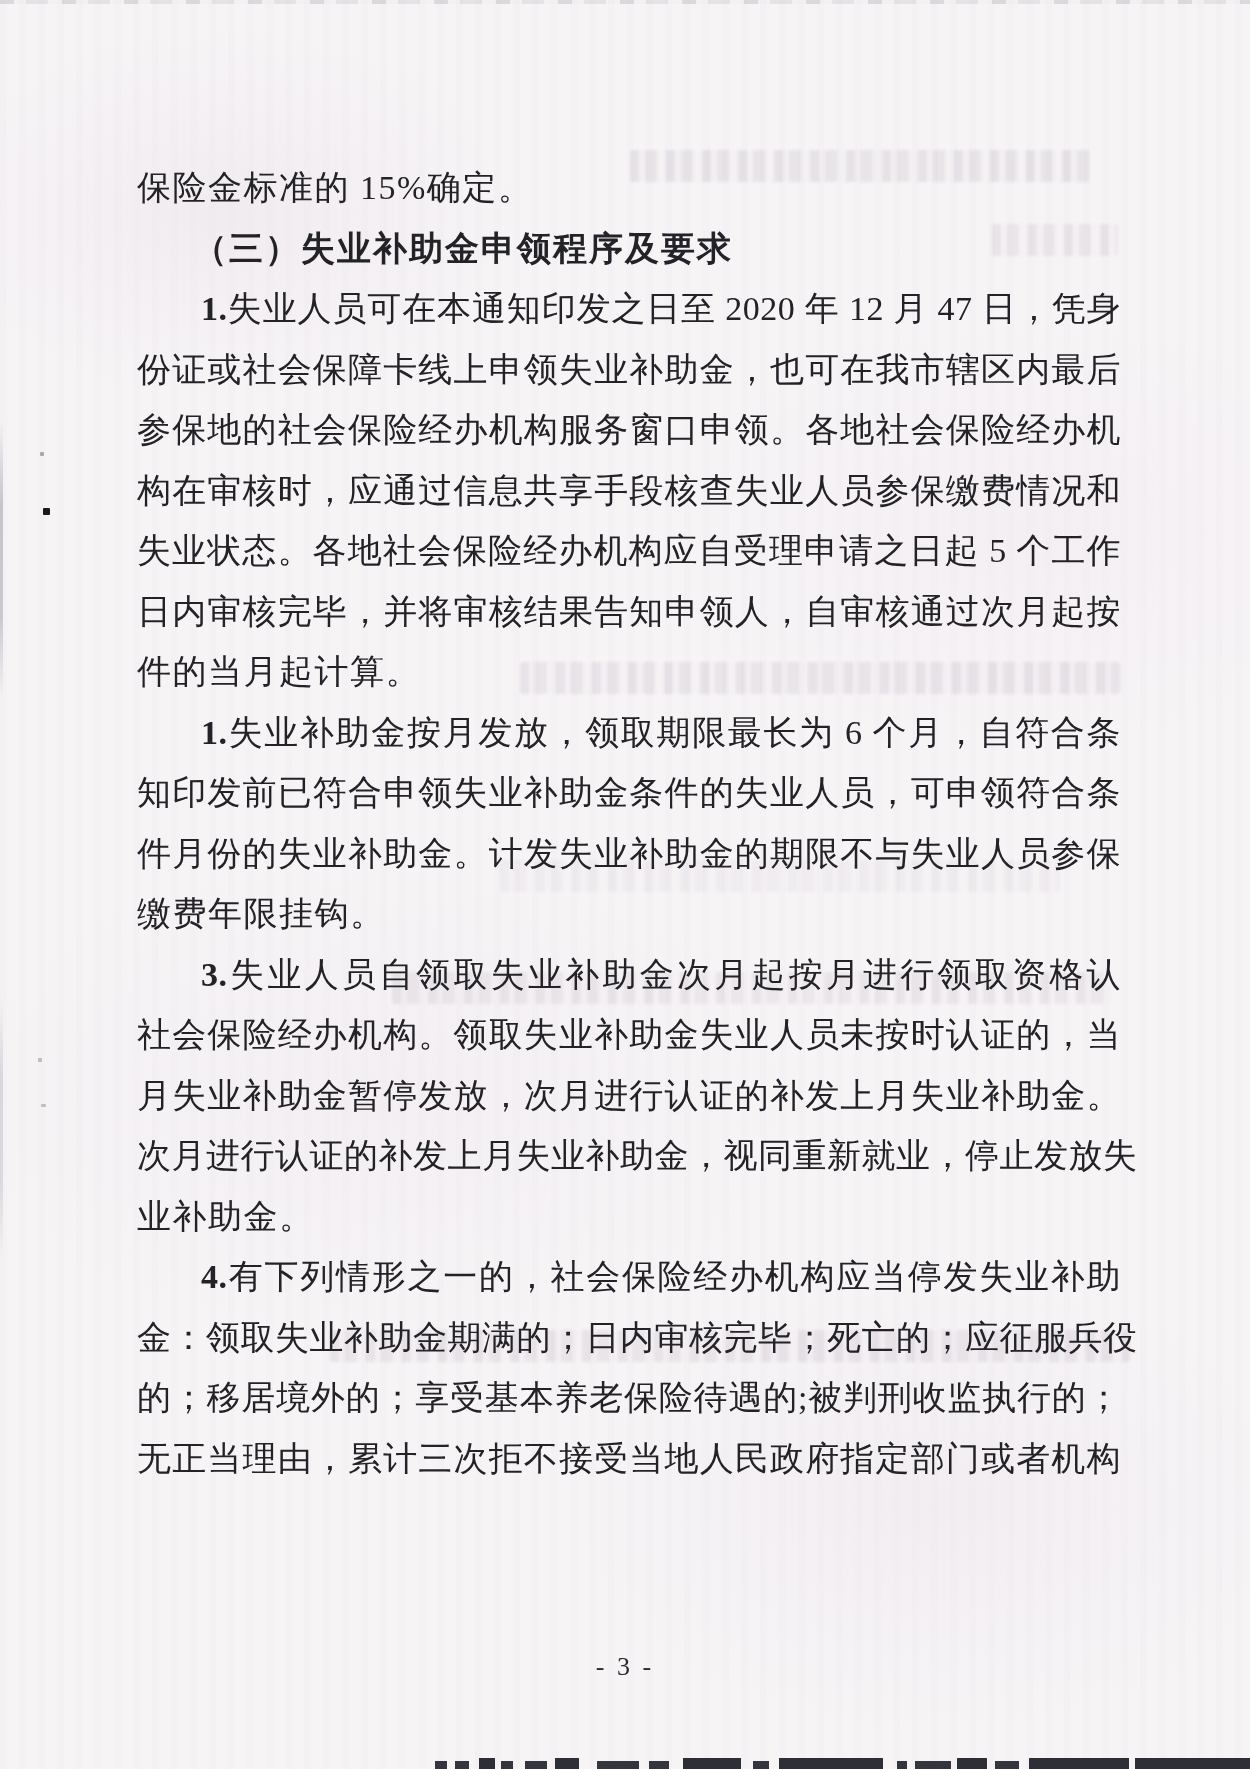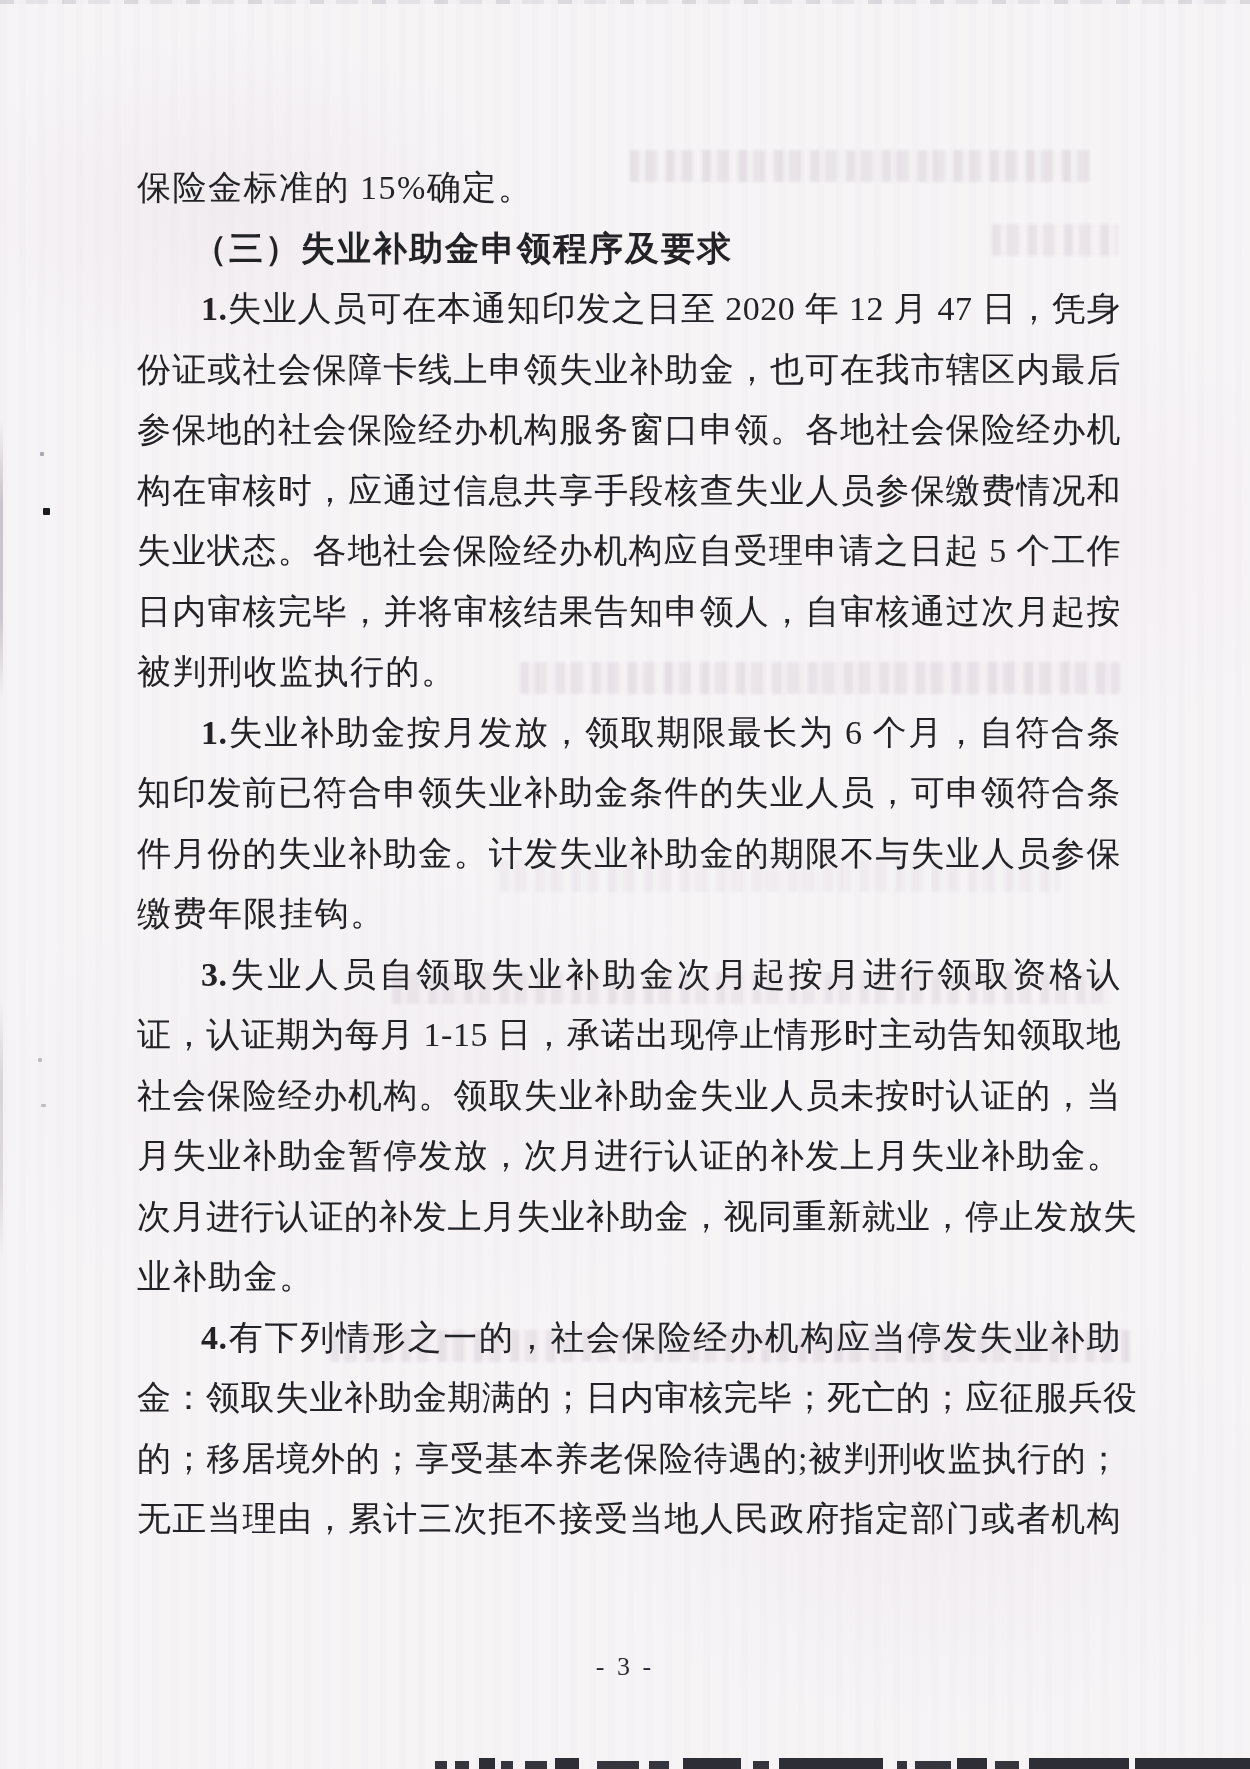--- a/index.html
+++ b/index.html
@@ -96,27 +96,26 @@
 
   <div class="textblock">
     <div class="line flush">保险金标准的 15%确定。</div>
     <div class="line heading">（三）失业补助金申领程序及要求</div>
     <div class="line indent num">1.失业人员可在本通知印发之日至 2020 年 12 月 47 日，凭身</div>
     <div class="line">份证或社会保障卡线上申领失业补助金，也可在我市辖区内最后</div>
     <div class="line">参保地的社会保险经办机构服务窗口申领。各地社会保险经办机</div>
     <div class="line">构在审核时，应通过信息共享手段核查失业人员参保缴费情况和</div>
     <div class="line">失业状态。各地社会保险经办机构应自受理申请之日起 5 个工作</div>
     <div class="line">日内审核完毕，并将审核结果告知申领人，自审核通过次月起按</div>
-    <div class="line flush">被判刑收监执行的。</div>
+    <div class="line flush">件的当月起计算。</div>
     <div class="line indent num">1.失业补助金按月发放，领取期限最长为 6 个月，自符合条</div>
     <div class="line">知印发前已符合申领失业补助金条件的失业人员，可申领符合条</div>
     <div class="line">件月份的失业补助金。计发失业补助金的期限不与失业人员参保</div>
     <div class="line flush">缴费年限挂钩。</div>
     <div class="line indent num">3.失业人员自领取失业补助金次月起按月进行领取资格认</div>
-    <div class="line">证，认证期为每月 1-15 日，承诺出现停止情形时主动告知领取地</div>
     <div class="line">社会保险经办机构。领取失业补助金失业人员未按时认证的，当</div>
     <div class="line">月失业补助金暂停发放，次月进行认证的补发上月失业补助金。</div>
     <div class="line">次月进行认证的补发上月失业补助金，视同重新就业，停止发放失</div>
     <div class="line flush">业补助金。</div>
     <div class="line indent num">4.有下列情形之一的，社会保险经办机构应当停发失业补助</div>
     <div class="line">金：领取失业补助金期满的；日内审核完毕；死亡的；应征服兵役</div>
     <div class="line">的；移居境外的；享受基本养老保险待遇的;被判刑收监执行的；</div>
     <div class="line">无正当理由，累计三次拒不接受当地人民政府指定部门或者机构</div>
   </div>
 

